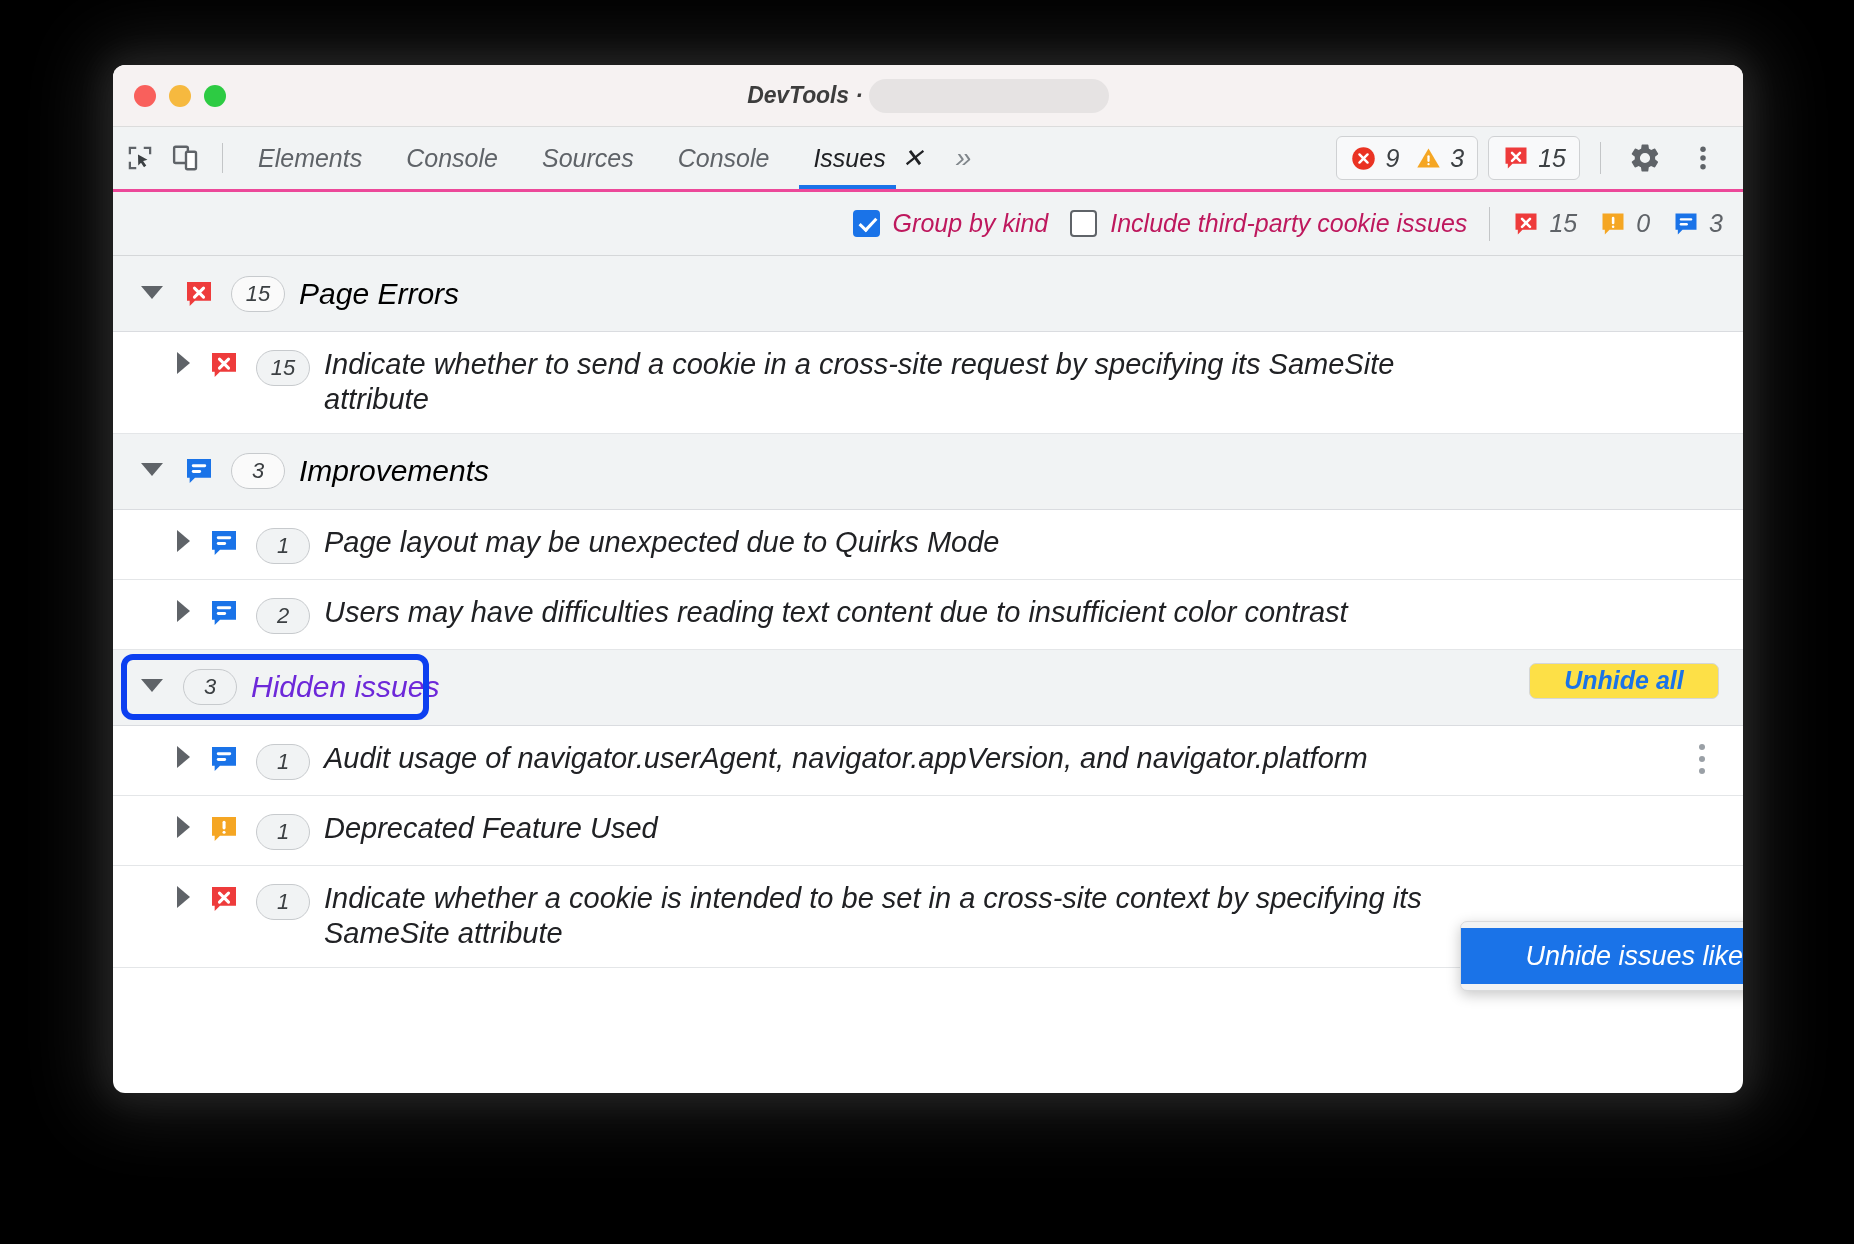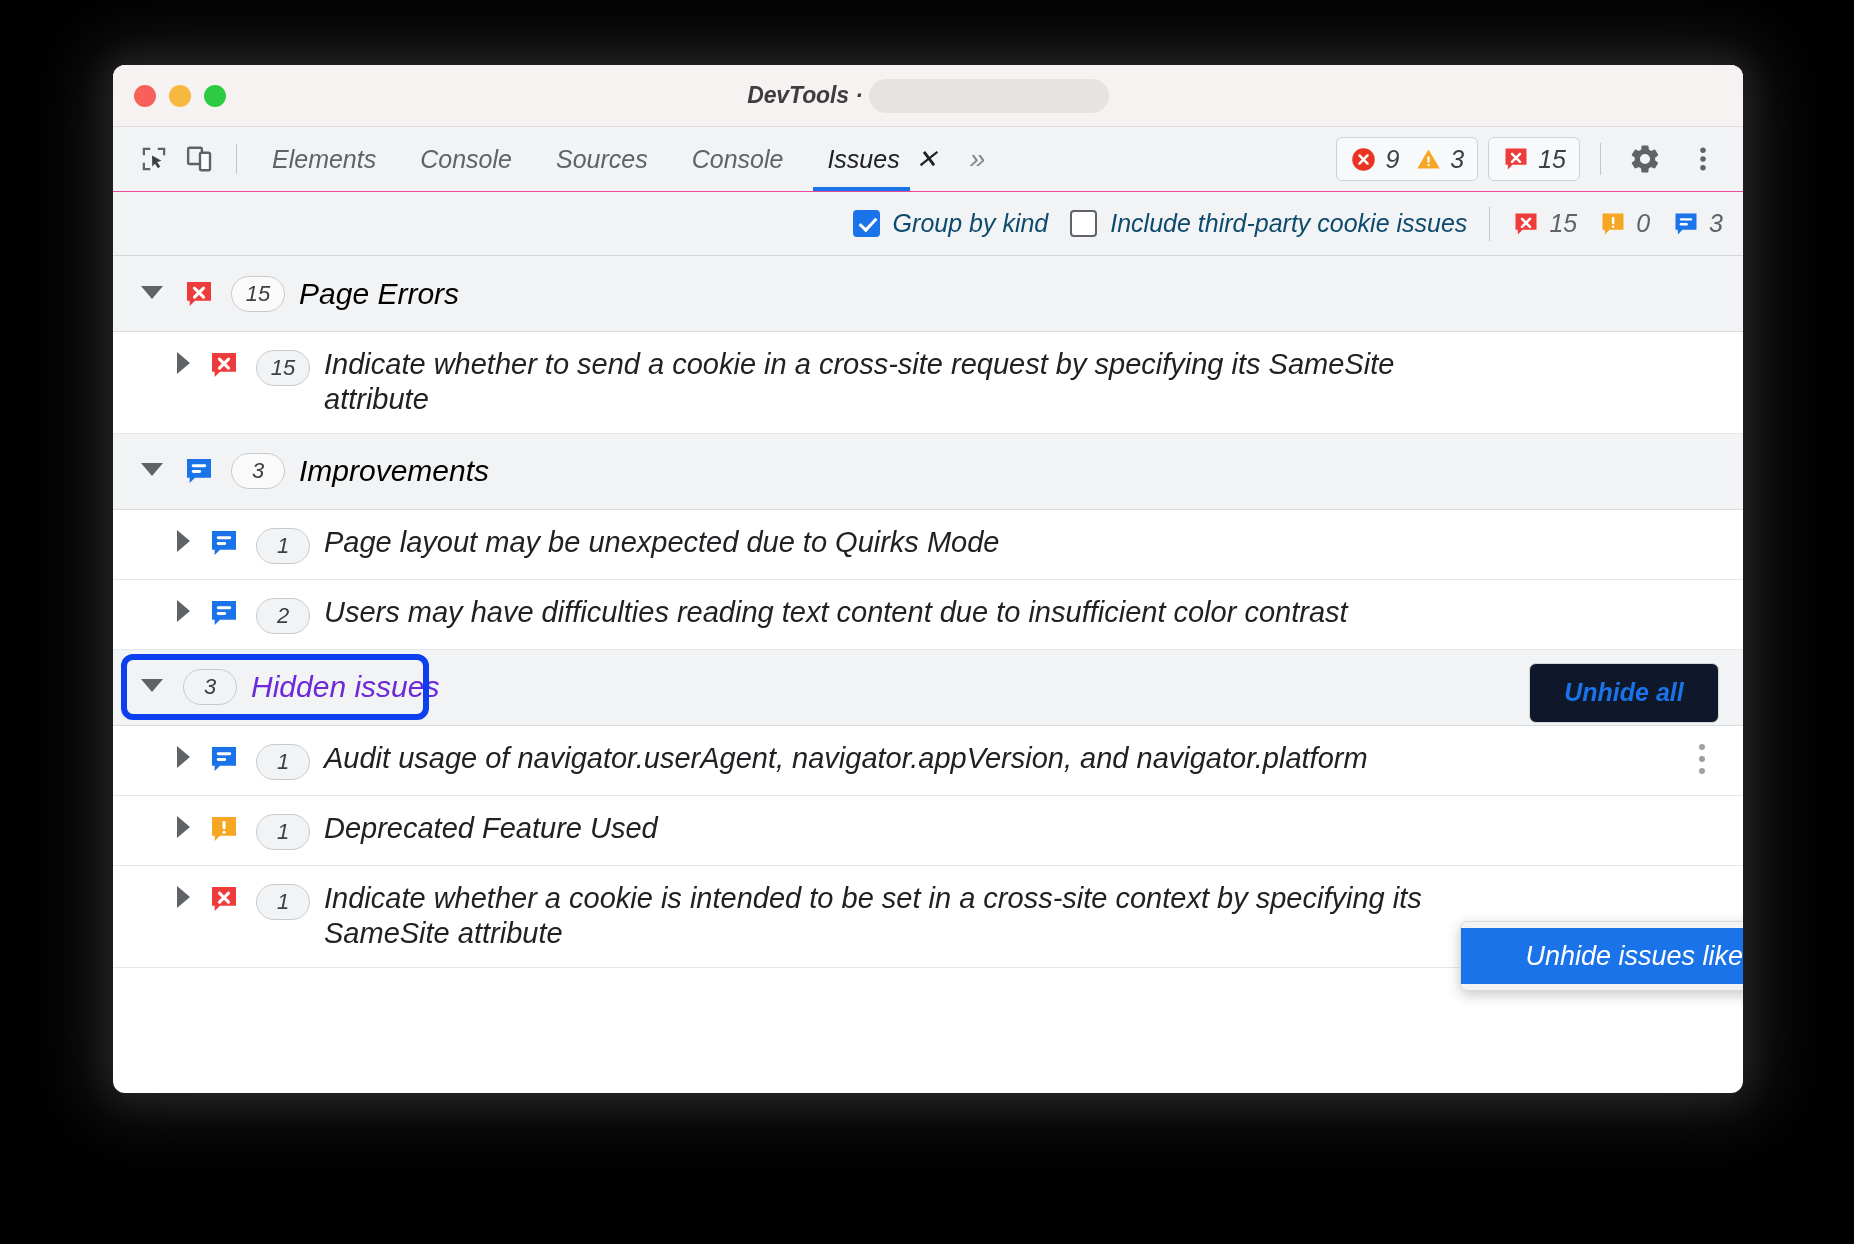--- a/index.html
+++ b/index.html
@@ -72,24 +72,24 @@
     height: 34px;
     border-radius: 17px;
     background: #e6e3e3;
   }
 
   
   .tabbar {
     position: relative;
     height: 65px;
     background: #f1f3f4;
-    border-bottom: 1px solid #ec4899;
-    display: flex;
-    align-items: center;
-    padding-left: 18px;
+    border-bottom: 3px solid #ec4899;
+    display: flex;
+    align-items: center;
+    padding-left: 4px;
   }
   .tb-icon {
     width: 46px; height: 46px;
     display: flex; align-items: center; justify-content: center;
     border-radius: 4px;
   }
   .tb-sep {
     width: 1px; height: 30px;
     background: #c3c5c7;
     margin: 0 13px;
@@ -180,21 +180,21 @@
   }
   .cb.checked::after {
     content: "";
     position: absolute;
     left: 8px; top: 2px;
     width: 7px; height: 14px;
     border: solid #fff;
     border-width: 0 3px 3px 0;
     transform: rotate(43deg);
   }
-  .checklabel { font-size: 25px; color: #0c4a6e; white-space: nowrap; }
+  .checklabel { font-size: 25px; color: #be185d; white-space: nowrap; }
   .fb-sep { width: 1px; height: 34px; background: #c3c5c7; }
   .badge-group { display: flex; align-items: center; gap: 22px; }
   .badge { display: flex; align-items: center; gap: 9px; }
   .badge .num { font-size: 25px; color: #5f6368; }
 
   
   .list { background: #ffffff; }
 
   .group-header {
     display: flex;
@@ -288,25 +288,25 @@
     width: 308px;
     height: 66px;
     border: 6px solid #0c3ff0;
     border-radius: 12px;
     pointer-events: none;
   }
   .unhide-all {
     position: absolute;
     right: 24px;
     top: 13px;
-    height: 60px;
+    height: 36px;
     min-width: 190px;
     border: 1px solid #d4d6d8;
     border-radius: 7px;
-    background: #0f172a;
+    background: #fde047;
     color: #1a73e8;
     font-size: 25px;
     font-weight: bold;
     display: flex;
     align-items: center;
     justify-content: center;
     padding: 0 22px;
   }
 
   

